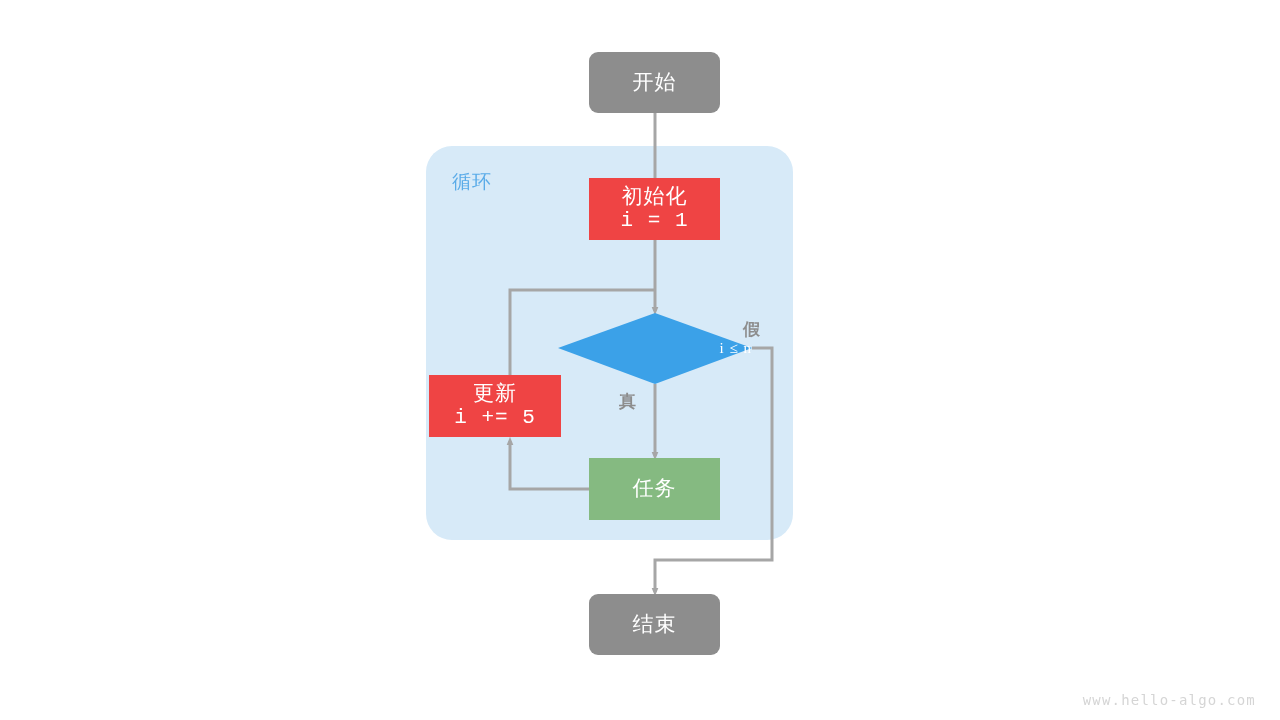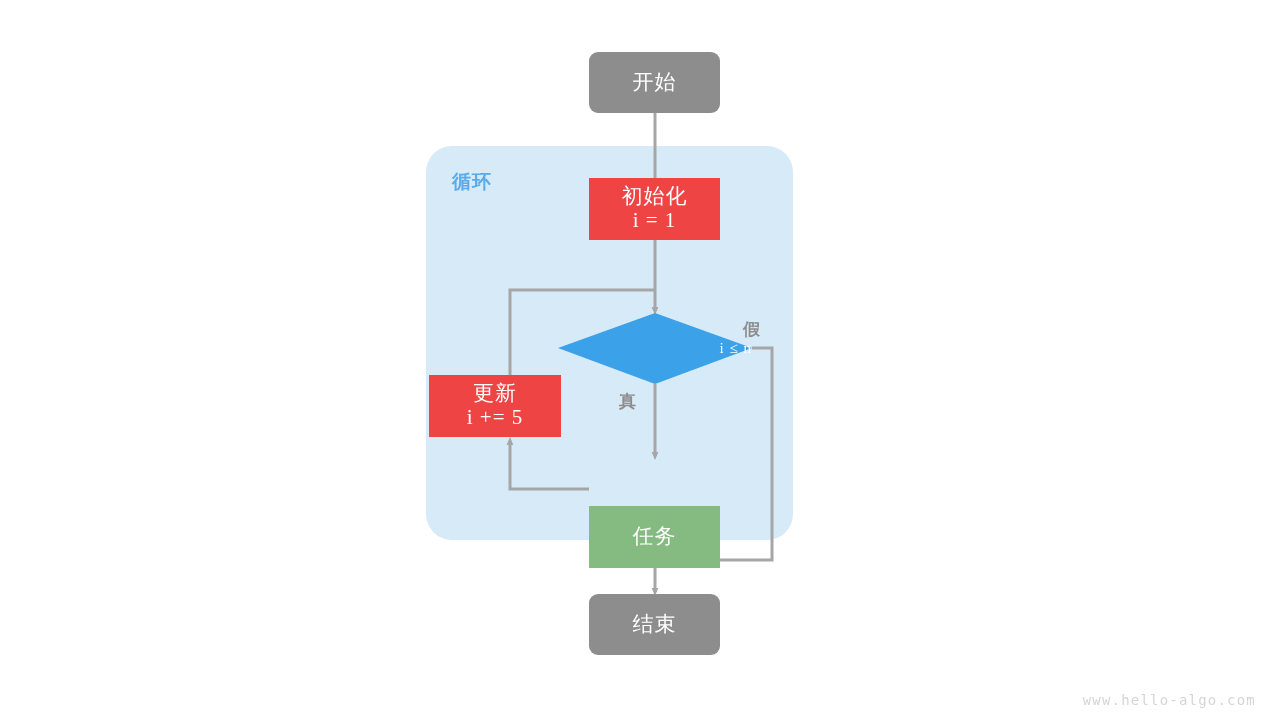--- a/index.html
+++ b/index.html
@@ -34,21 +34,21 @@
     text-align: center;
     line-height: 1.12;
     box-sizing: border-box;
   }
   .node .cjk {
     font-family: "DejaVu Sans", sans-serif;
     font-size: 21px;
     letter-spacing: 1px;
   }
   .node .mono {
-    font-family: Liberation Serif, serif;
+    font-family: Liberation Mono, monospace;
     font-size: 21px;
     letter-spacing: 1px;
   }
   .terminal {
     background: #8d8d8d;
     border-radius: 9px;
   }
   .process {
     background: #ef4444;
   }
@@ -64,21 +64,21 @@
     font-family: Liberation Serif, serif;
     font-size: 15px;
     letter-spacing: 1px;
     pointer-events: none;
   }
   .group-label {
     position: absolute;
     color: #5aabe8;
     font-family: "DejaVu Sans", sans-serif;
     font-size: 19px;
-    font-weight: bold;
+    font-weight: normal;
     letter-spacing: 1px;
   }
   .edge-label {
     position: absolute;
     color: #8d8d8d;
     font-family: "DejaVu Sans", sans-serif;
     font-size: 17px;
     font-weight: bold;
   }
   .watermark {
@@ -133,21 +133,21 @@
 
   <div class="decision-label" style="left:558px; top:313px; width:194px; height:71px;">
     <span>i ≤ n</span>
   </div>
 
   <div class="node process" style="left:429px; top:375px; width:132px; height:62px;">
     <span class="cjk">更新</span>
     <span class="mono">i += 5</span>
   </div>
 
-  <div class="node task" style="left:589px; top:458px; width:131px; height:62px;margin-top:48px;">
+  <div class="node task" style="left:589px; top:458px; width:131px; height:62px;">
     <span class="cjk">任务</span>
   </div>
 
   <div class="node terminal" style="left:589px; top:594px; width:131px; height:61px;">
     <span class="cjk">结束</span>
   </div>
 
   <div class="edge-label" style="left:619px; top:390px;">真</div>
   <div class="edge-label" style="left:743px; top:318px;">假</div>
 

